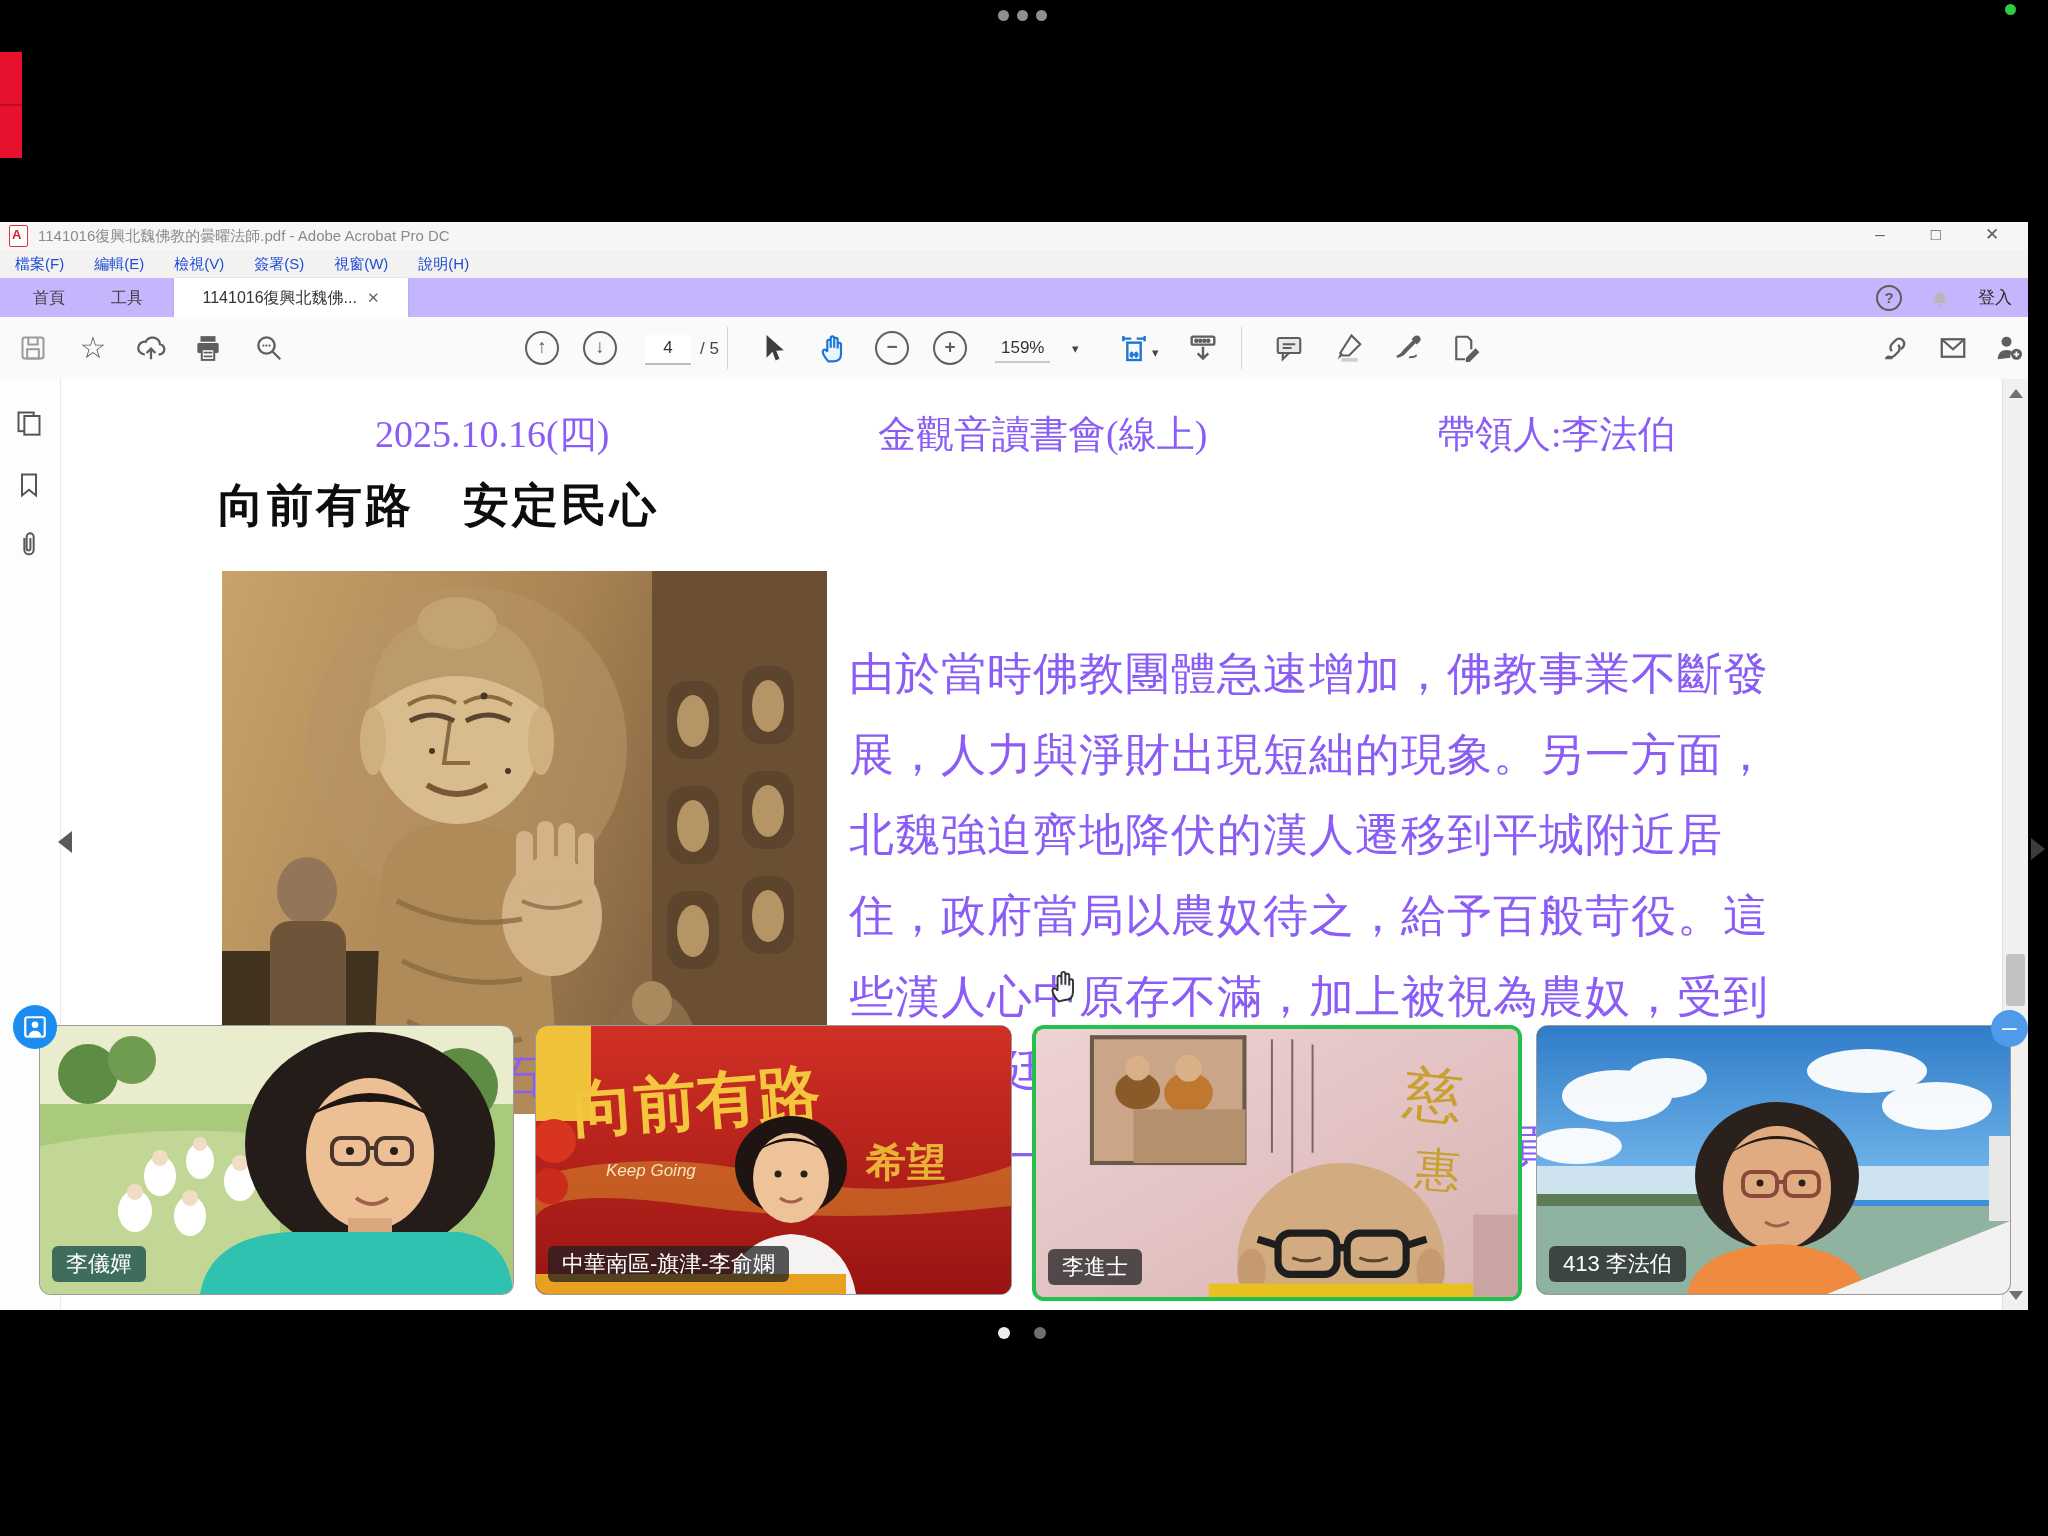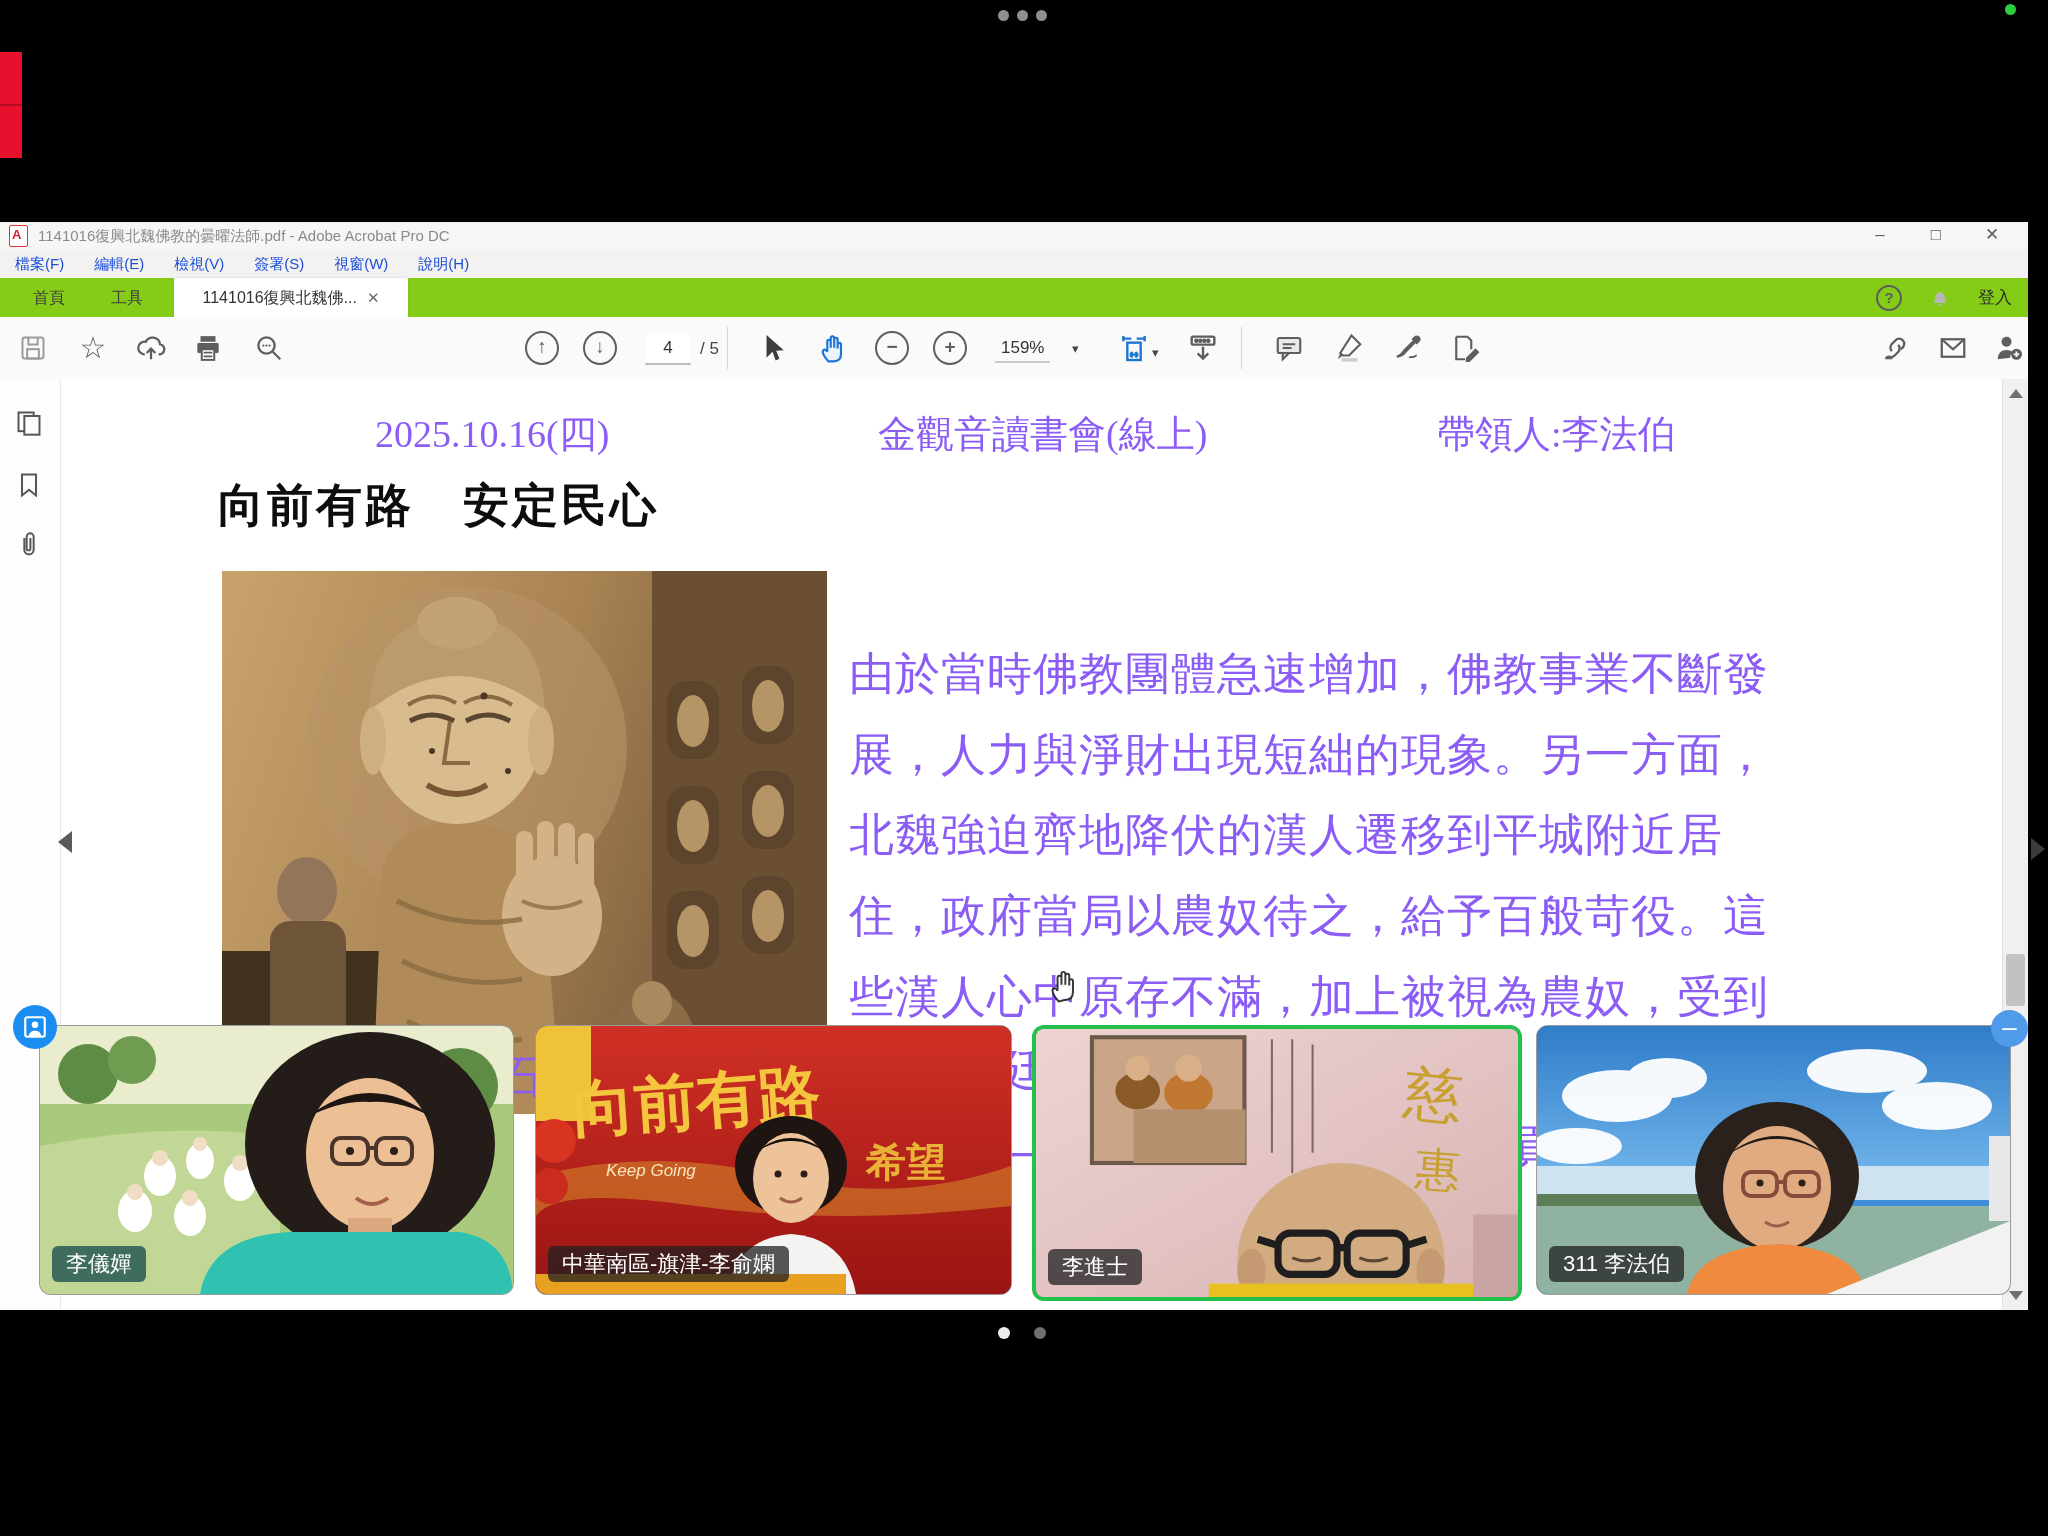--- a/index.html
+++ b/index.html
@@ -21,21 +21,21 @@
   .pdficon{width:17px;height:20px;margin-left:9px;background:#fff;border:1px solid #d33;
            border-radius:2px;position:relative;flex:none;}
   .pdficon::after{content:"A";position:absolute;left:2px;top:1px;font-size:13px;color:#d2222f;font-weight:bold;}
   .wintitle{margin-left:10px;font-size:15px;color:#8b8b8b;white-space:nowrap;}
   .winctrls{position:absolute;right:8px;top:0;height:28px;display:flex;}
   .winctrls span{width:56px;text-align:center;line-height:26px;font-size:17px;color:#5f5f5f;}
 
   .menubar{left:0;top:28px;width:100%;height:28px;background:#f3f2f1;display:flex;align-items:center;}
   .menubar span{padding:0 15px;font-size:15px;color:#1d4ed8;}
 
-  .tabbar{left:0;top:56px;width:100%;height:39px;background:#84cc16;}
+  .tabbar{left:0;top:56px;width:100%;height:39px;background:#c4b5fd;}
   .tab{position:absolute;top:0;height:39px;line-height:39px;font-size:16px;color:#3f3f3f;text-align:center;}
   .tab-home{left:14px;width:70px;}
   .tab-tools{left:92px;width:70px;}
   .tab-doc{left:174px;width:234px;background:#fff;color:#333;display:flex;align-items:center;
            justify-content:center;gap:10px;box-shadow:0 0 2px rgba(0,0,0,.15);}
   .tab-doc .x{font-size:15px;color:#666;}
   .tabbar-right{position:absolute;right:10px;top:0;height:39px;display:flex;align-items:center;gap:26px;}
   .helpcirc{width:22px;height:22px;border:2px solid #5c5c5c;border-radius:50%;color:#5c5c5c;
             font-size:15px;line-height:22px;text-align:center;font-weight:bold;}
   .signin{font-size:17px;color:#2b2b2b;padding-right:6px;}
@@ -545,21 +545,21 @@
           <rect x="248" y="146" width="34" height="24" rx="8"></rect>
         <path d="M240 156h8"></path>
       </g>
       <circle cx="223" cy="157" r="3.5" fill="#2b1f18"></circle>
         <circle cx="265" cy="157" r="3.5" fill="#2b1f18"></circle>
       <path d="M228 196 q12 8 24 0" stroke="#a05f4a" stroke-width="3" fill="none"></path>
       <path d="M150 268 Q160 222 240 218 Q320 222 330 268Z" fill="#ef8a3f"></path>
       <polygon points="290,268 473,195 473,268" fill="#f2f2f2"></polygon>
       <rect x="452" y="110" width="21" height="85" fill="#e8e8e8"></rect>
     </svg>
-    <div class="namelabel">311 李法伯</div>
+    <div class="namelabel">413 李法伯</div>
   </div>
 
   <div class="abs pplbtn">
     <svg width="26" height="26" viewBox="0 0 24 24" fill="none" stroke="#fff" stroke-width="2">
       <rect x="3" y="3" width="18" height="18" rx="2"></rect>
       <circle cx="12" cy="10" r="3" fill="#fff" stroke="none"></circle>
       <path d="M6 21c.5-4 3-5.5 6-5.5s5.5 1.5 6 5.5" fill="#fff" stroke="none"></path>
     </svg>
   </div>
   <div class="abs minusbtn">–</div>

